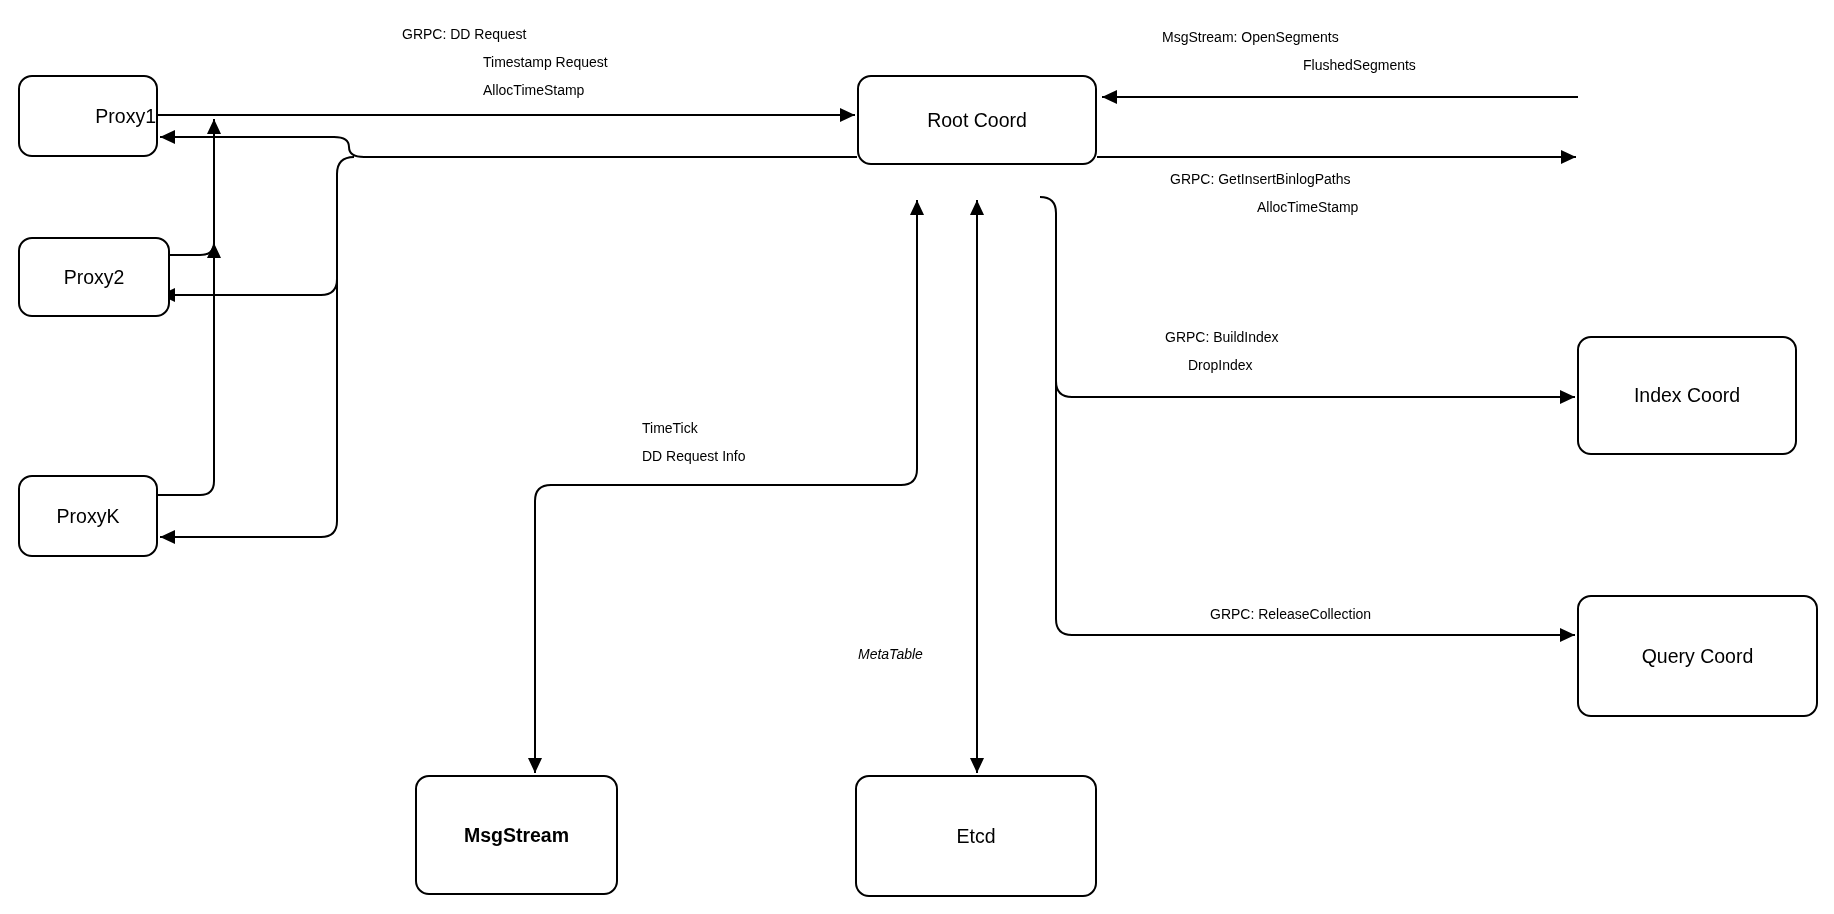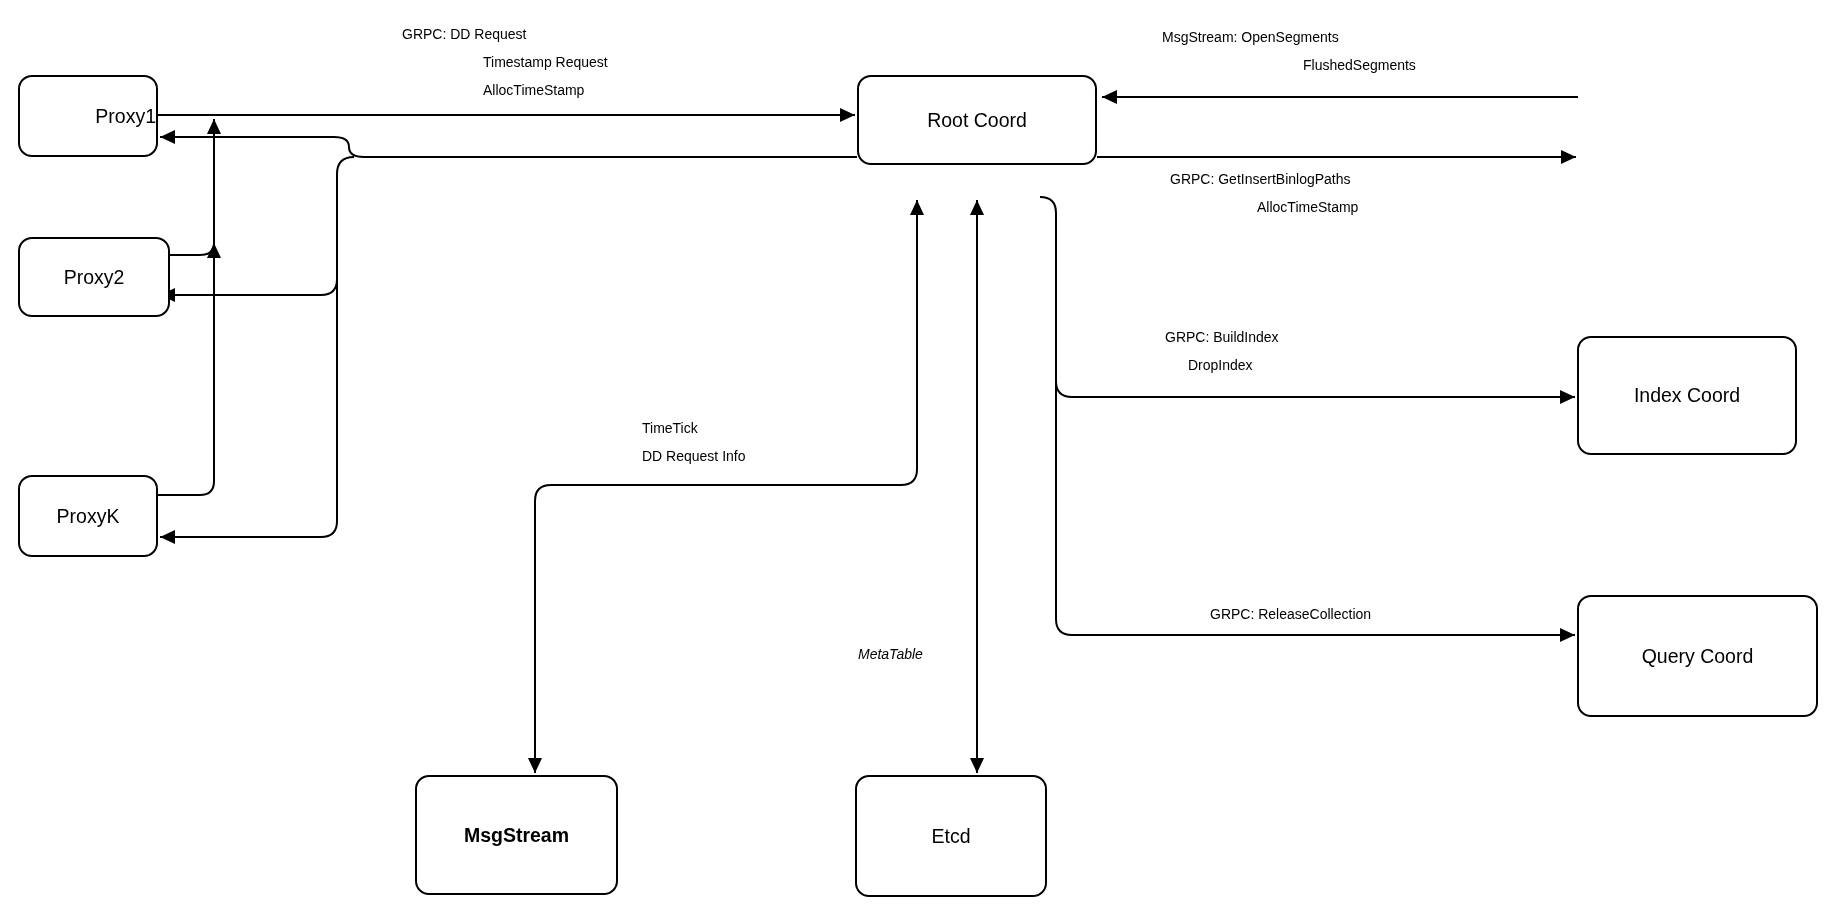--- a/index.html
+++ b/index.html
@@ -102,21 +102,21 @@
   </div>
 
   <div class="node" style="left:1577px; top:595px; width:241px; height:122px;">
     <span>Query Coord</span>
   </div>
 
   <div class="node" style="left:415px; top:775px; width:203px; height:120px;font-weight:bold;">
     <span>MsgStream</span>
   </div>
 
-  <div class="node" style="left:855px; top:775px; width:192px; height:122px;">
+  <div class="node" style="left:855px; top:775px; width:242px; height:122px;">
     <span>Etcd</span>
   </div>
 
   <div class="elabel" style="left:402px; top:20px;">
     <span class="ln">GRPC: DD Request</span>
     <span class="ln" style="margin-left:81px;">Timestamp Request</span>
     <span class="ln" style="margin-left:81px;">AllocTimeStamp</span>
   </div>
 
 

